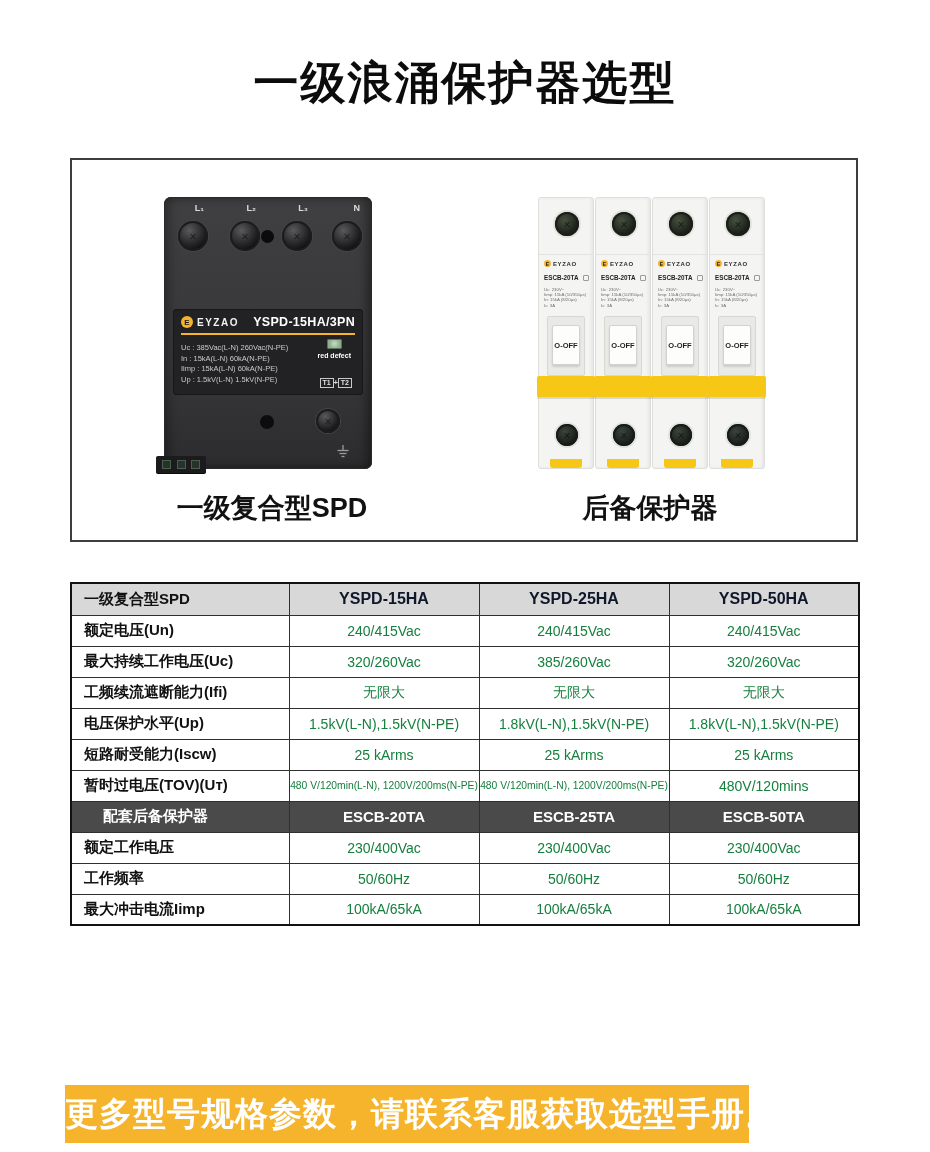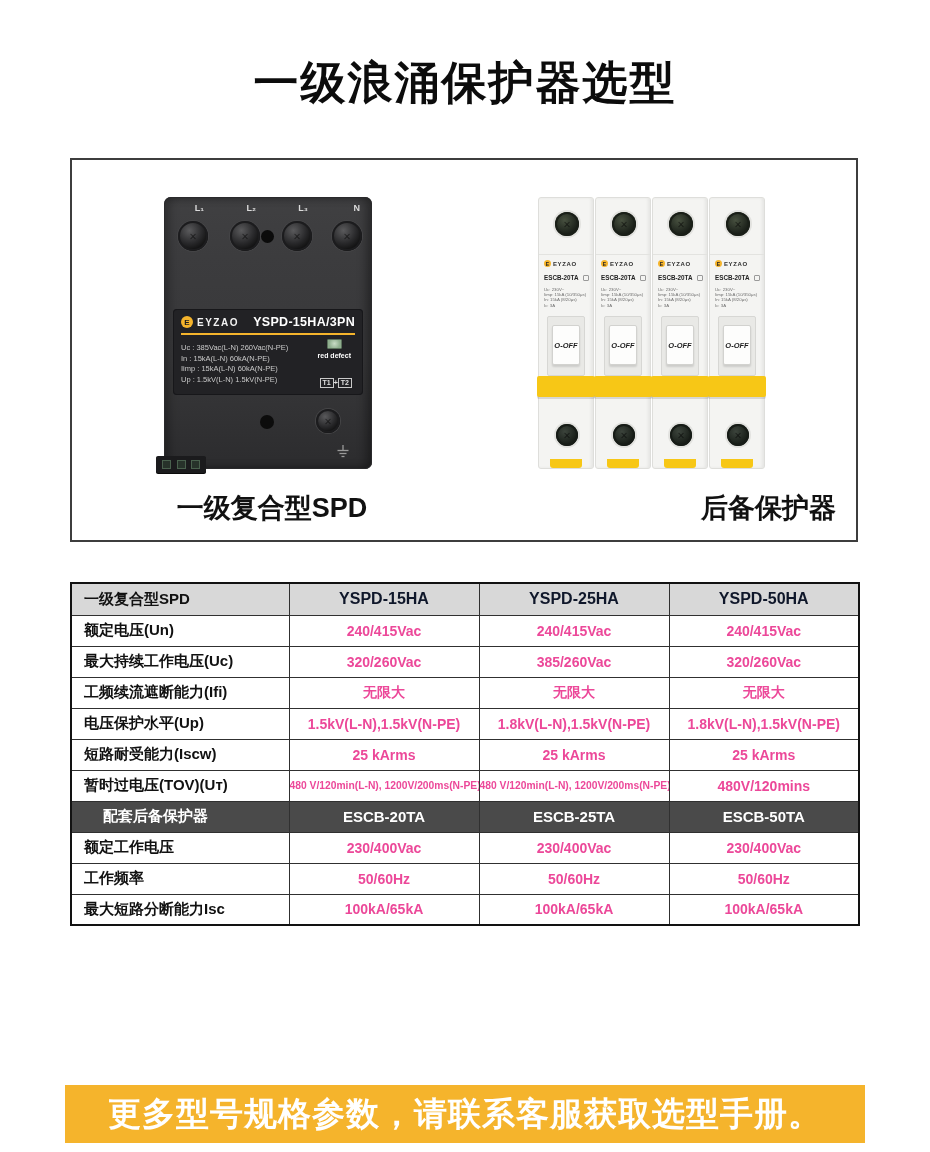--- a/index.html
+++ b/index.html
@@ -9,21 +9,21 @@
 
   
   .page-title { position:absolute; top:36px; left:0; right:0; text-align:center;
     font-size:45px; font-weight:900; color:#0c0c0c; letter-spacing:2px; }
 
   
   .products-box { position:absolute; left:70px; top:141px; width:788px; height:384px;
     border:2px solid #3d3d3d; background:#fff; }
   .caption { position:absolute; top:330px; font-size:27px; font-weight:bold; color:#111; text-align:center; }
   .caption-left { left:40px; width:320px; }
-  .caption-right { left:444px; width:320px;text-align:right; }
+  .caption-right { left:418px; width:320px; }
 
   
   .spd { position:absolute; left:92px; top:37px; width:208px; height:272px;
     background:linear-gradient(180deg,#404042 0%,#3c3c3e 22%,#38383a 60%,#2d2d2f 96%);
     border-radius:7px; box-shadow:inset 0 0 0 1px #2a2a2c, inset -6px 0 10px rgba(0,0,0,.35), inset 6px 0 10px rgba(0,0,0,.25); }
   .spd-terms { position:absolute; top:6px; left:20px; width:176px; display:flex; justify-content:space-between; }
   .spd-term-label { font-size:9px; font-weight:bold; color:#dcdcdc; width:20px; text-align:right; }
   .screw { border-radius:50%; background:radial-gradient(circle at 38% 32%,#5a5a5c 0%,#2a2a2c 45%,#0e0e0e 75%);
     box-shadow:inset 0 0 0 2px #1c1c1e, 0 0 0 1px #454547; position:absolute; }
   .screw::after { content:"✕"; position:absolute; inset:0; display:flex; align-items:center; justify-content:center;
@@ -63,46 +63,46 @@
   .brk-brand { position:absolute; top:62px; left:5px; display:flex; align-items:center; }
   .brk-logo { width:7px; height:7px; border-radius:50%; background:var(--accent-yellow,#F5B42C);
     color:#222; font-size:5px; font-weight:bold; display:flex; align-items:center; justify-content:center; }
   .brk-brand-text { margin-left:2px; font-size:6px; font-weight:bold; color:#2e2e2e; letter-spacing:.6px; }
   .brk-model { position:absolute; top:76px; left:5px; right:4px; font-size:6.3px; font-weight:bold; color:#222;
     display:flex; align-items:center; justify-content:space-between; }
   .cert-mark { display:inline-block; width:6px; height:6px; border:1px solid #9a9a9a; border-radius:1px; }
   .brk-specs { position:absolute; top:89px; left:5px; width:150%; font-size:6px; color:#6d6d6d; line-height:7.5px;
     transform:scale(.72); transform-origin:top left; white-space:nowrap; }
   .brk-slot { position:absolute; top:118px; left:8px; right:8px; height:60px; background:#e9e9e6;
-    border:1px solid #d7d7d4; border-radius:2px;font-style:italic; }
+    border:1px solid #d7d7d4; border-radius:2px; }
   .brk-toggle { position:absolute; top:8px; left:4px; right:4px; height:40px; background:#fdfdfc;
     border:1px solid #d2d2cf; border-radius:2px; box-shadow:0 2px 2px rgba(0,0,0,.12);
     display:flex; align-items:center; justify-content:center; font-size:7.5px; font-weight:bold; color:#1e1e1e; }
   .brk-band { position:absolute; top:178px; left:-2px; right:-2px; height:21px; background:var(--breaker-yellow,#F7C716);
     border-radius:2px; box-shadow:0 2px 0 rgba(0,0,0,.12); }
   .brk-screw-bot { width:22px; height:22px; left:17px; top:226px;
     background:radial-gradient(circle at 40% 35%,#3c443c 0%,#1d231d 55%,#101310 80%);
     box-shadow:inset 0 0 0 2px #171c17, 0 0 0 2px #e2e2df; }
   .brk-clip { position:absolute; bottom:0; left:11px; right:11px; height:9px; background:var(--breaker-yellow,#F7C716);
     border-radius:0 0 3px 3px; }
 
   
   .spec-table { position:absolute; left:70px; top:565px; width:788px; border-collapse:collapse;
     table-layout:fixed; border:2px solid #121212; }
   .spec-table th, .spec-table td { border:1px solid #303030; height:31px; overflow:hidden; white-space:nowrap; }
   .spec-table th { background:var(--header-gray,#D8D8D8); font-size:16px; color:#0f172a; height:32px; }
   .spec-table th.lbl, .spec-table td.lbl { text-align:left; padding-left:12px; font-weight:bold; font-size:15px; color:#111; }
-  .spec-table td.val { text-align:center; font-size:14px; color:#ec4899; font-weight:bold; }
+  .spec-table td.val { text-align:center; font-size:14px; color:#15803d; font-weight:normal; }
   .spec-table td.val.small { font-size:10.3px; }
   .spec-table tr.divider td { background:var(--dark-row,#4A4A4A); color:#ffffff; }
   .spec-table tr.divider td.val { font-weight:bold; font-size:15px; }
   .spec-table tr.divider td.lbl { color:#ffffff;padding-left:31px; }
 
   
-  .footer-bar { position:absolute; left:65px; top:1068px; width:800px; height:58px;
+  .footer-bar { position:absolute; left:65px; top:1068px; width:684px; height:58px;
     background:var(--accent-yellow,#F5B42C); color:#ffffff; font-size:33px; font-weight:bold;
     letter-spacing:1px; text-align:center; line-height:58px; white-space:nowrap; }
 </style>
 </head>
 <body>
 
 <div id="page">
 
   <h1 class="page-title">一级浪涌保护器选型</h1>
 
@@ -327,21 +327,21 @@
           <td class="val">230/400Vac</td>
           <td class="val">230/400Vac</td>
         </tr>
         <tr>
           <td class="lbl">工作频率</td>
           <td class="val">50/60Hz</td>
           <td class="val">50/60Hz</td>
           <td class="val">50/60Hz</td>
         </tr>
         <tr>
-          <td class="lbl">最大短路分断能力Isc</td>
+          <td class="lbl">最大冲击电流Iimp</td>
           <td class="val">100kA/65kA</td>
           <td class="val">100kA/65kA</td>
           <td class="val">100kA/65kA</td>
         </tr>
       </tbody>
   </table>
 
   <div class="footer-bar">更多型号规格参数，请联系客服获取选型手册。</div>
 
 </div>

